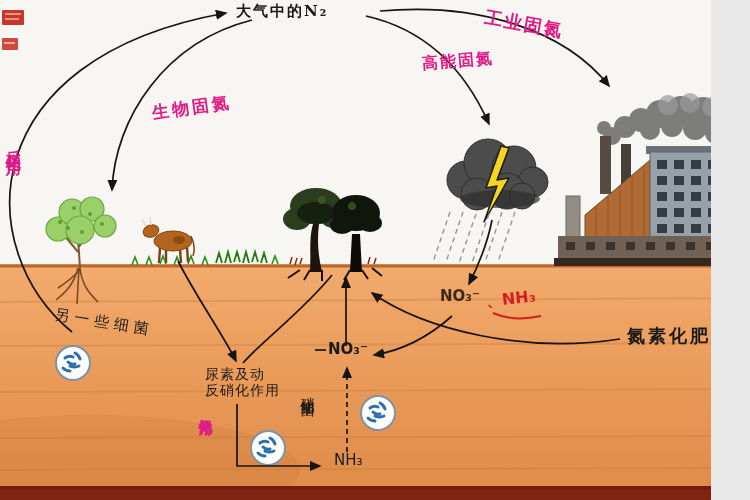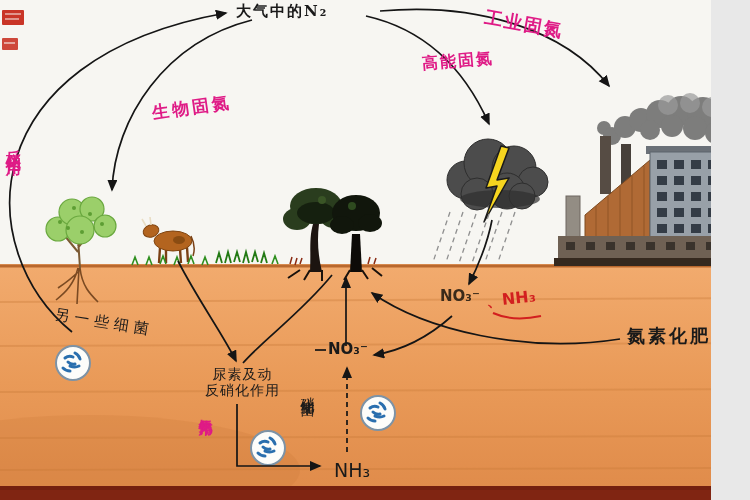--- a/index.html
+++ b/index.html
@@ -235,27 +235,27 @@
 <div class="lbl pink vert" style="left:4px;top:138px;font-size:15px;letter-spacing:3px;">反硝化作用</div>
 
 <div class="lbl" style="left:54px;top:314px;font-size:15px;letter-spacing:5px;transform:rotate(9deg);">另一些细菌</div>
 
 <div class="lbl" style="left:627px;top:326px;font-size:18px;font-weight:bold;letter-spacing:3px;">氮素化肥</div>
 
 <div class="lbl" style="left:440px;top:288px;font-size:15px;font-weight:bold;color:#3a2a1a;">NO₃⁻</div>
 
 <div class="lbl red" style="left:486px;top:290px;font-size:16px;transform:rotate(-6deg);">、NH₃</div>
 
-<div class="lbl" style="left:205px;top:366px;font-size:14px;letter-spacing:1px;text-align:center;">
+<div class="lbl" style="left:205px;top:366px;font-size:14px;letter-spacing:1px;">
   <div>尿素及动</div>
   <div>反硝化作用</div>
 </div>
 
 <div class="lbl" style="left:328px;top:341px;font-size:15px;font-weight:bold;">NO₃⁻</div>
 
 <div class="lbl vert" style="left:300px;top:386px;font-size:14px;letter-spacing:2px;">硝化细菌</div>
 
 <div class="lbl pink vert" style="left:198px;top:408px;font-size:14px;letter-spacing:1px;">氨化作用</div>
 
-<div class="lbl" style="left:334px;top:452px;font-size:19px;margin-top:8px;">NH₃</div>
+<div class="lbl" style="left:334px;top:452px;font-size:15px;">NH₃</div>
 
 
 </div>
 
 </body></html>

